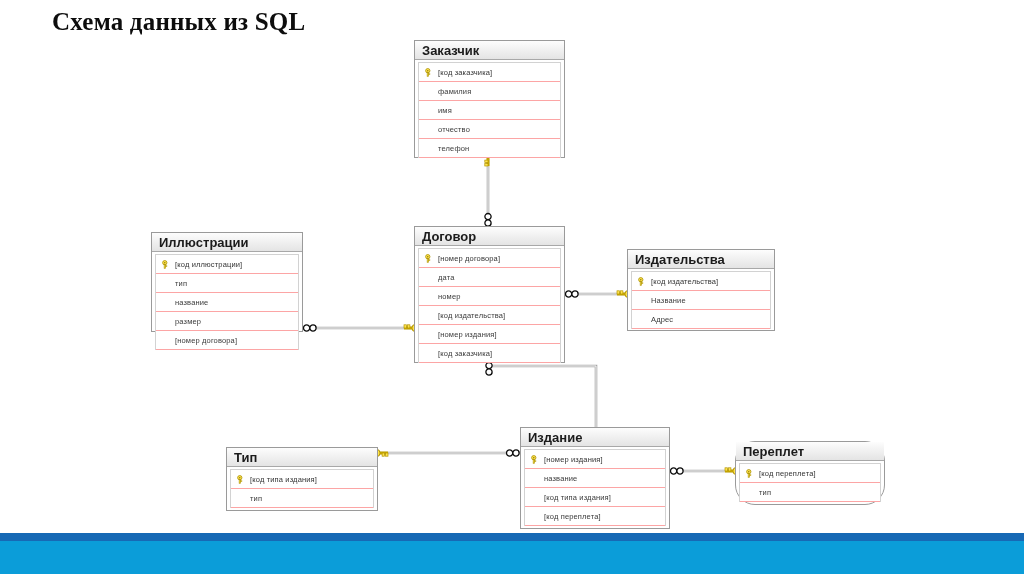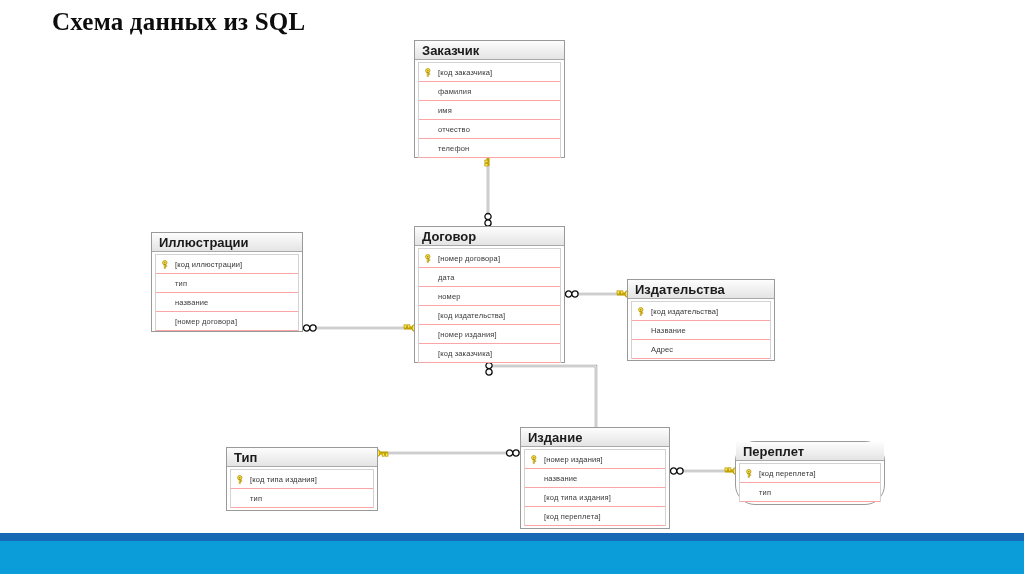--- a/index.html
+++ b/index.html
@@ -279,26 +279,30 @@
             <div class="field">
               <span class="keycell"></span>
               <span class="fname">тип</span>
             </div>
             <div class="field">
               <span class="keycell"></span>
               <span class="fname">название</span>
             </div>
             <div class="field">
               <span class="keycell"></span>
+              <span class="fname">размер</span>
+            </div>
+            <div class="field">
+              <span class="keycell"></span>
               <span class="fname">[номер договора]</span>
             </div>
           </div>
         </div>
       </div>
-      <div class="table" style="left: 627px; top: 249px; width: 148px; height: 82px; margin-top: 30px;">
+      <div class="table" style="left: 627px; top: 249px; width: 148px; height: 82px;">
         <div class="hdr">Издательства</div>
         <div class="body">
           <div class="fields">
             <div class="field pk">
               <span class="keycell"><svg class="keyicon" viewBox="0 0 10 10" aria-hidden="true">
                   <circle cx="4.2" cy="3" r="2.4" fill="#ffe44d" stroke="#a98f00" stroke-width="0.9"></circle>
                   <circle cx="4.2" cy="3" r="0.8" fill="#8a7400"></circle>
                   <rect x="3.5" y="4.9" width="1.5" height="4.3" fill="#ffe44d" stroke="#a98f00" stroke-width="0.7"></rect>
                   <rect x="5" y="6.4" width="1.6" height="1" fill="#ffe44d" stroke="#a98f00" stroke-width="0.6"></rect>
                 </svg></span>

